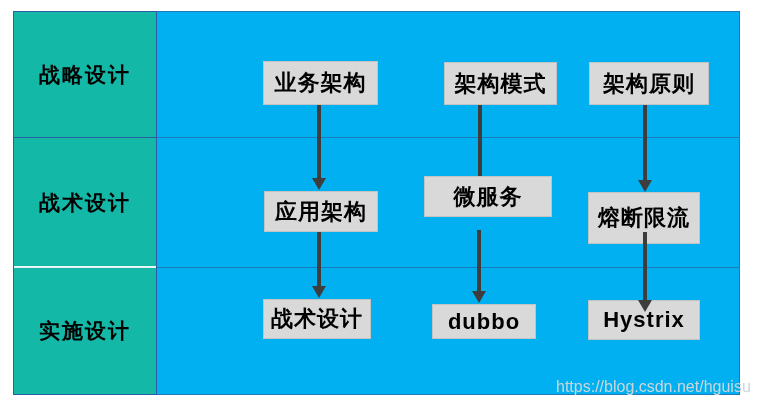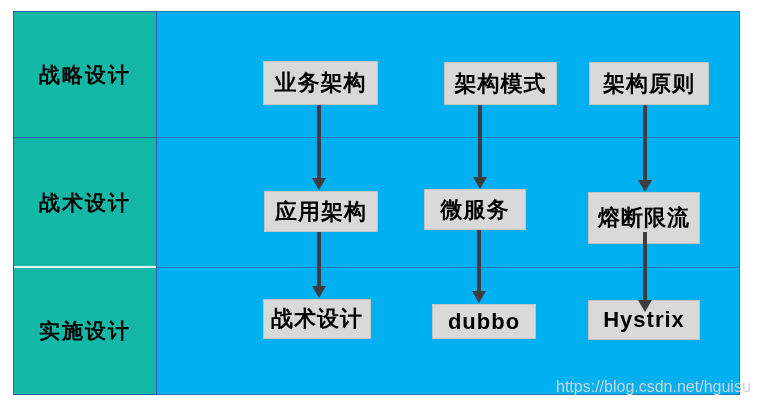--- a/index.html
+++ b/index.html
@@ -138,21 +138,21 @@
   <div class="node" style="left:444px;top:62px;width:113px;height:43px;">
     <span>架构模式</span>
   </div>
   <div class="node" style="left:589px;top:62px;width:120px;height:43px;text-align:center;">
     <span>架构原则</span>
   </div>
 
   <div class="node" style="left:264px;top:191px;width:114px;height:41px;">
     <span>应用架构</span>
   </div>
-  <div class="node" style="left:424px;top:189px;width:102px;height:41px;text-align:center;">
+  <div class="node" style="left:424px;top:176px;width:128px;height:41px;text-align:center;">
     <span>微服务</span>
   </div>
   <div class="node" style="left:588px;top:192px;width:112px;height:52px;">
     <span>熔断限流</span>
   </div>
 
   <div class="node" style="left:263px;top:299px;width:108px;height:40px;">
     <span>战术设计</span>
   </div>
   <div class="node" style="left:432px;top:304px;width:104px;height:35px;">

